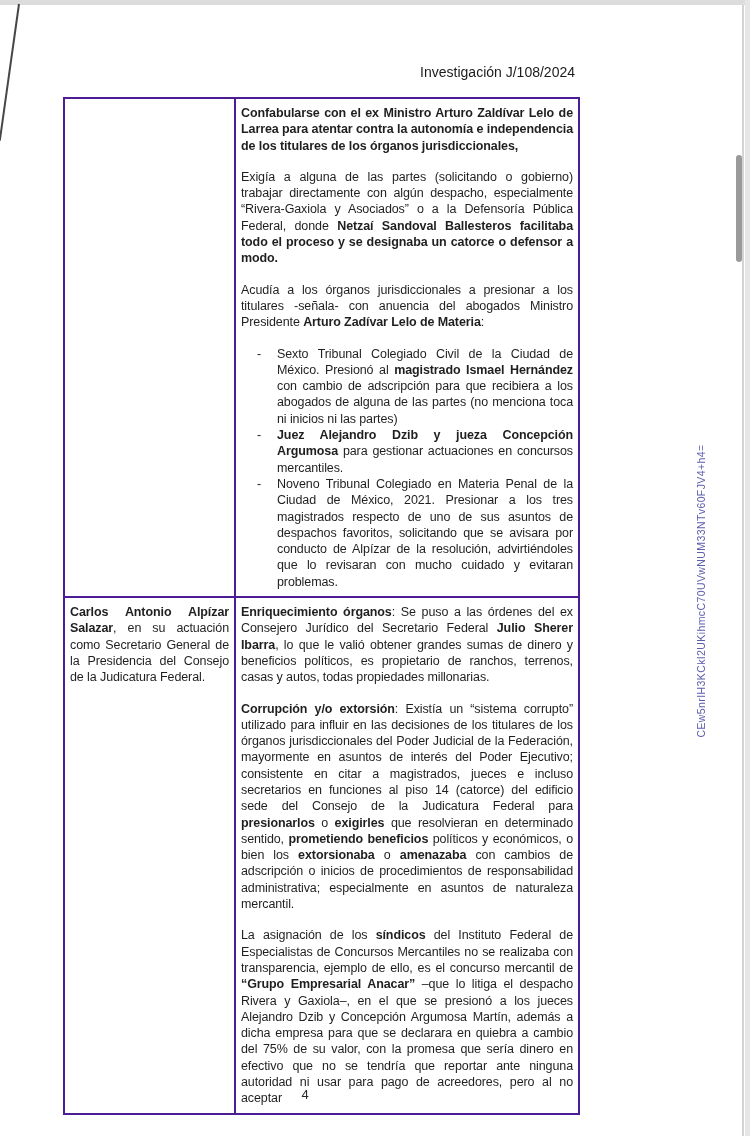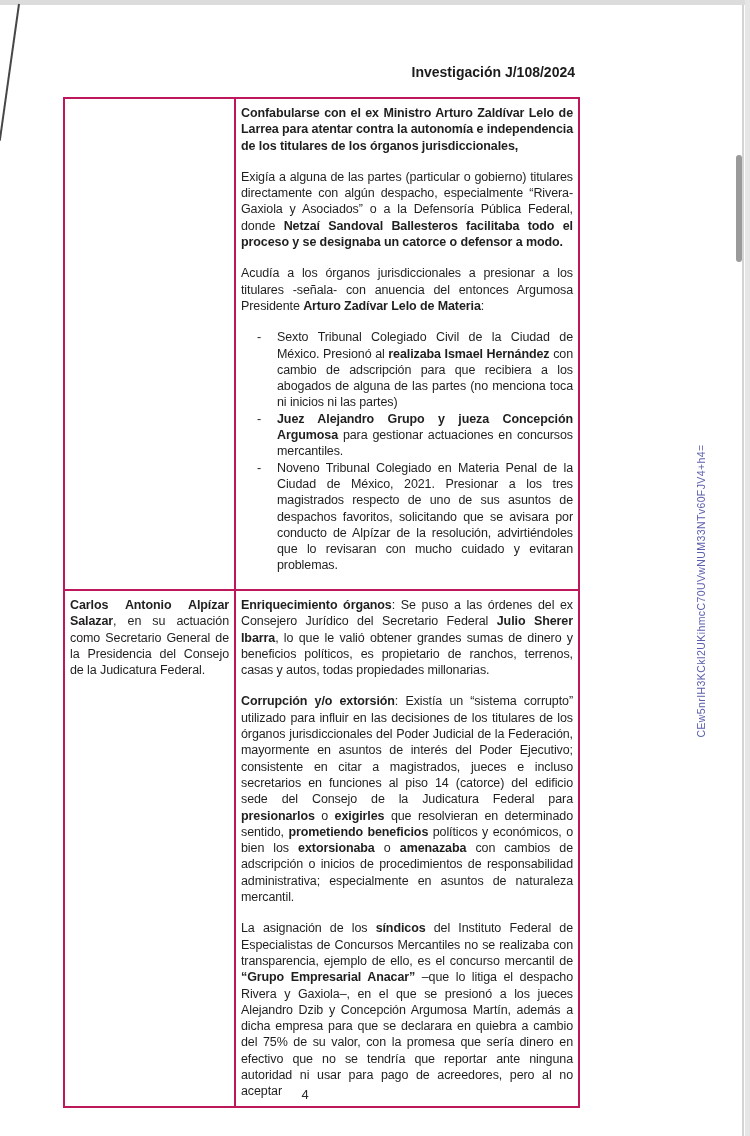--- a/index.html
+++ b/index.html
@@ -11,28 +11,28 @@
   .top-edge{position:absolute;left:0;top:0;width:750px;height:5px;background:#dcdcdc;}
   .right-edge{position:absolute;right:0;top:0;width:5px;height:1136px;background:#e6e6e6;}
   .corner-line{position:absolute;left:18px;top:4px;width:2px;height:138px;background:#474747;
     transform:rotate(8deg);transform-origin:top center;}
   .scroll-track{position:absolute;left:742px;top:5px;width:2px;height:1131px;background:#d4d4d4;}
   .scroll-thumb{position:absolute;left:736px;top:155px;width:6px;height:107px;border-radius:3px;background:#9a9a9a;}
 
   
   .case-header{
     position:absolute;left:330px;top:64px;width:245px;text-align:right;
-    font-weight:bold;font-size:14px;letter-spacing:0px;color:#1b1b1b;
+    font-weight:normal;font-size:14px;letter-spacing:0px;color:#1b1b1b;
   }
   table.content-table{
     position:absolute;left:63px;top:97px;width:491px;
     border-collapse:collapse;table-layout:fixed;
   }
   table.content-table td{
-    border:2px solid #be185d;vertical-align:top;
+    border:2px solid #4c1d95;vertical-align:top;
     padding:6px 5px 6px 5px;
     font-size:12.5px;line-height:16.3px;letter-spacing:-0.1px;
   }
   td.cell-left{width:159px;}
   td.cell-right{width:332px;}
   tr.row-0 td{height:478px;}
   tr.row-1 td{height:486px;margin-top:40px;}
   .para{margin:0 0 15px 0;text-align:justify;}
   .para:last-child{margin-bottom:0;}
   .bullets{margin:0;}
@@ -59,30 +59,30 @@
 <div class="scroll-thumb"></div>
 
 <div class="case-header">Investigación J/108/2024</div>
 
 <table class="content-table">
   <tbody id="table-body">
       <tr class="row-0">
         <td class="cell-left"></td>
         <td class="cell-right">
           <div class="para"><b>Confabularse con el ex Ministro Arturo Zaldívar Lelo de Larrea para atentar contra la autonomía e independencia de los titulares de los órganos jurisdiccionales,</b></div>
-          <div class="para"><span>Exigía a alguna de las partes (particular o gobierno) titulares directamente con algún despacho, especialmente “Rivera-Gaxiola y Asociados” o a la Defensoría Pública Federal, donde </span><b>Netzaí Sandoval Ballesteros facilitaba todo el proceso y se designaba un catorce o defensor a modo.</b></div>
-          <div class="para"><span>Acudía a los órganos jurisdiccionales a presionar a los titulares -señala- con anuencia del entonces Argumosa Presidente </span><b>Arturo Zadívar Lelo de Materia</b><span>:</span></div>
+          <div class="para"><span>Exigía a alguna de las partes (solicitando o gobierno) trabajar directamente con algún despacho, especialmente “Rivera-Gaxiola y Asociados” o a la Defensoría Pública Federal, donde </span><b>Netzaí Sandoval Ballesteros facilitaba todo el proceso y se designaba un catorce o defensor a modo.</b></div>
+          <div class="para"><span>Acudía a los órganos jurisdiccionales a presionar a los titulares -señala- con anuencia del abogados Ministro Presidente </span><b>Arturo Zadívar Lelo de Materia</b><span>:</span></div>
           <div class="bullets">
             <div class="bullet">
               <span class="marker">-</span>
-              <span class="btext"><span>Sexto Tribunal Colegiado Civil de la Ciudad de México. Presionó al </span><b>realizaba Ismael Hernández</b><span> con cambio de adscripción para que recibiera a los abogados de alguna de las partes (no menciona toca ni inicios ni las partes)</span></span>
+              <span class="btext"><span>Sexto Tribunal Colegiado Civil de la Ciudad de México. Presionó al </span><b>magistrado Ismael Hernández</b><span> con cambio de adscripción para que recibiera a los abogados de alguna de las partes (no menciona toca ni inicios ni las partes)</span></span>
             </div>
             <div class="bullet">
               <span class="marker">-</span>
-              <span class="btext"><b>Juez Alejandro Grupo y jueza Concepción Argumosa</b><span> para gestionar actuaciones en concursos mercantiles.</span></span>
+              <span class="btext"><b>Juez Alejandro Dzib y jueza Concepción Argumosa</b><span> para gestionar actuaciones en concursos mercantiles.</span></span>
             </div>
             <div class="bullet">
               <span class="marker">-</span>
               <span class="btext"><span>Noveno Tribunal Colegiado en Materia Penal de la Ciudad de México, 2021. Presionar a los tres magistrados respecto de uno de sus asuntos de despachos favoritos, solicitando que se avisara por conducto de Alpízar de la resolución, advirtiéndoles que lo revisaran con mucho cuidado y evitaran problemas.</span></span>
             </div>
           </div>
         </td>
       </tr>
       <tr class="row-1">
         <td class="cell-left">

